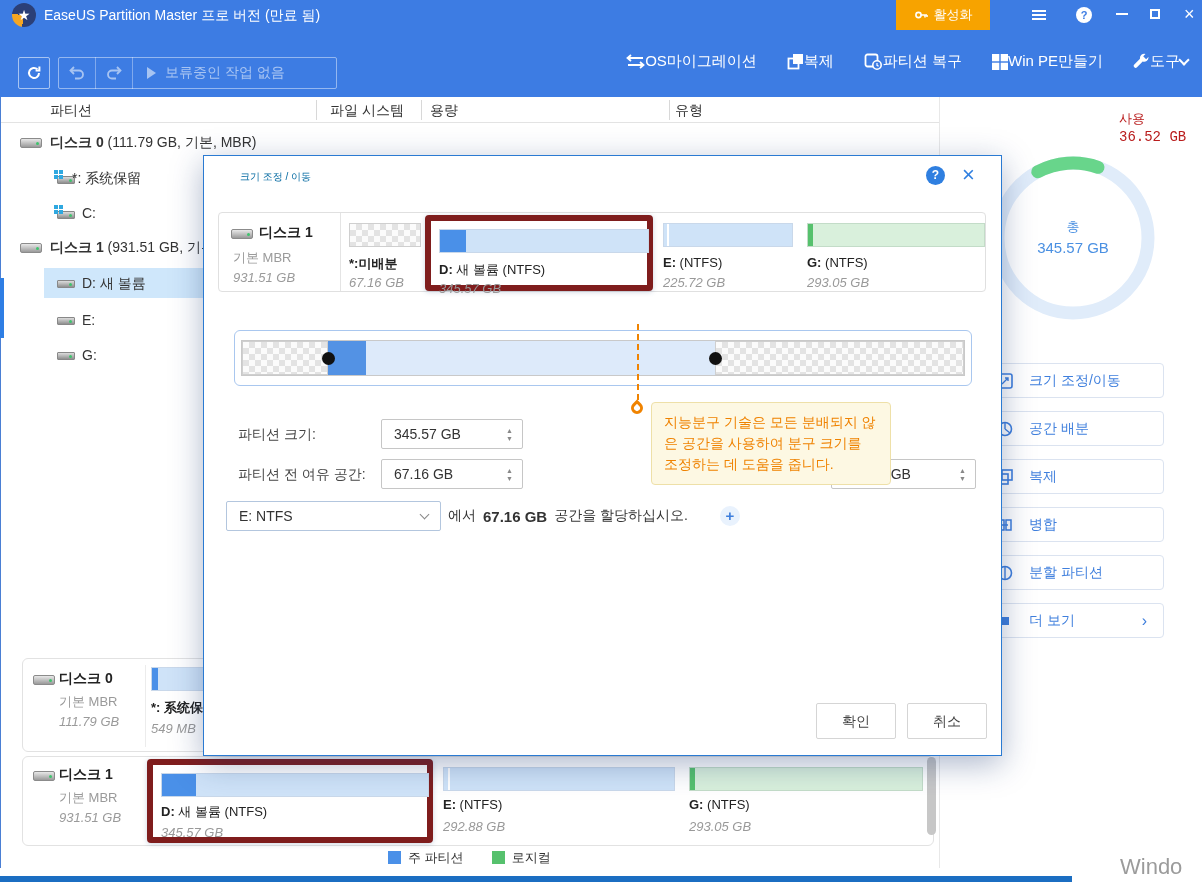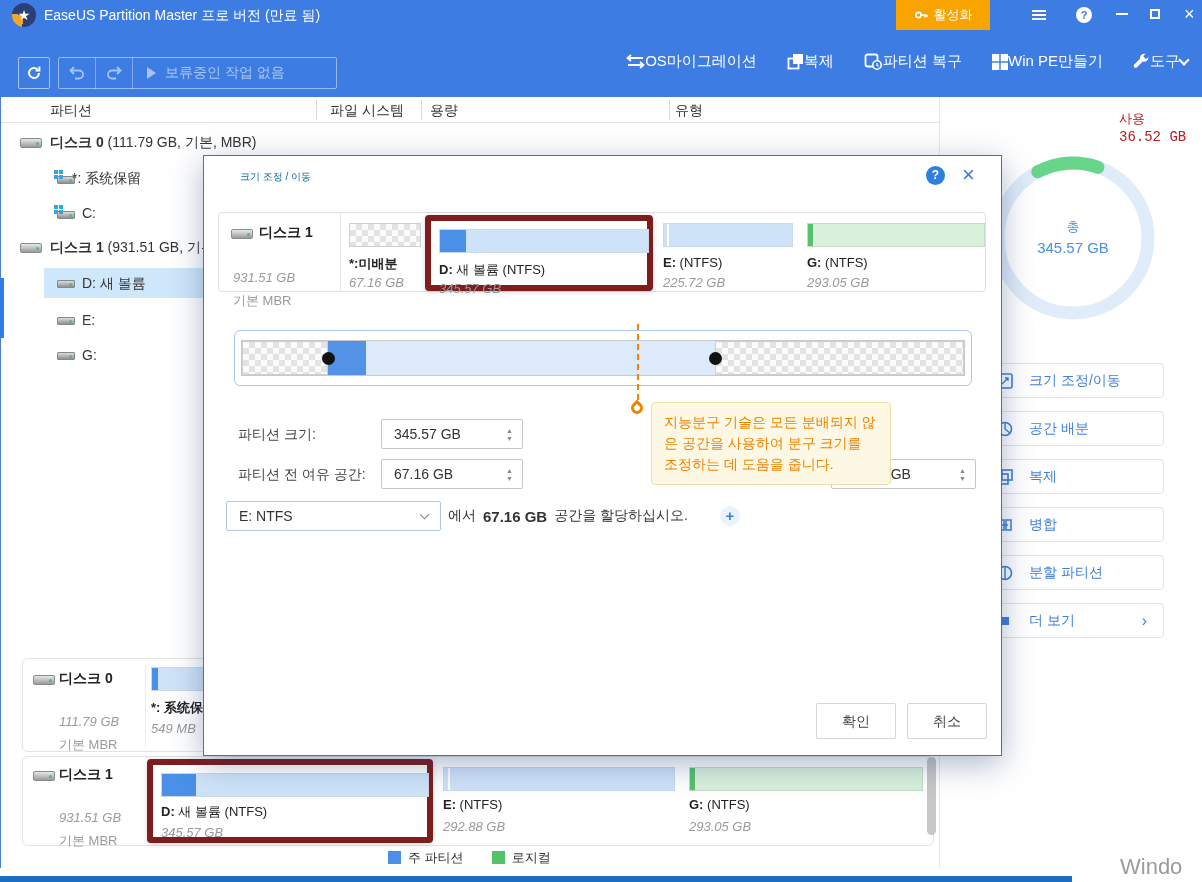--- a/index.html
+++ b/index.html
@@ -49,21 +49,21 @@
   .diskic i { position:absolute; right:2px; top:3px; width:3px; height:3px; background:#3ec46d; border-radius:50%; }
   .partic { position:absolute; width:18px; height:8px; border-radius:1px;
     background:linear-gradient(#dcdcdc,#8f8f8f); border:1px solid #888; }
   .partic i { position:absolute; right:2px; top:2px; width:3px; height:3px; background:#3ec46d; border-radius:50%; }
   .winbadge { position:absolute; width:9px; height:9px; }
   .winbadge b { position:absolute; width:4px; height:4px; background:#2fa8e0; }
 
   
   .card { border:1px solid #e2e2e2; border-radius:6px; background:#fff; }
   .iname { font-size:14px; font-weight:bold; color:#222; white-space:nowrap; }
-  .itype { font-size:13px; color:#9a9a9a;margin-top:43px; }
+  .itype { font-size:13px; color:#9a9a9a; }
   .isize { font-size:13px; color:#9a9a9a; font-style:italic; }
   .pbar { position:absolute; height:24px; border:1px solid #c9d8ea; background:#cfe3f8; }
   .plabel { position:absolute; font-size:13px; color:#222; white-space:nowrap; }
   .psize { position:absolute; font-size:13px; color:#999; font-style:italic; white-space:nowrap; }
   .selcell { background:#fff; border:6px solid #7f1d1d; border-radius:4px;
     box-shadow:0 1px 5px rgba(60,90,140,.25); }
   .legend { left:388px; top:849px; display:flex; gap:28px; align-items:center; font-size:13px; color:#333; }
   .sw { width:13px; height:13px; display:inline-block; margin-right:7px; vertical-align:-2px; }
   .scrollthumb { left:927px; top:757px; width:9px; height:78px; background:#c7c7c7; border-radius:5px; }
 

